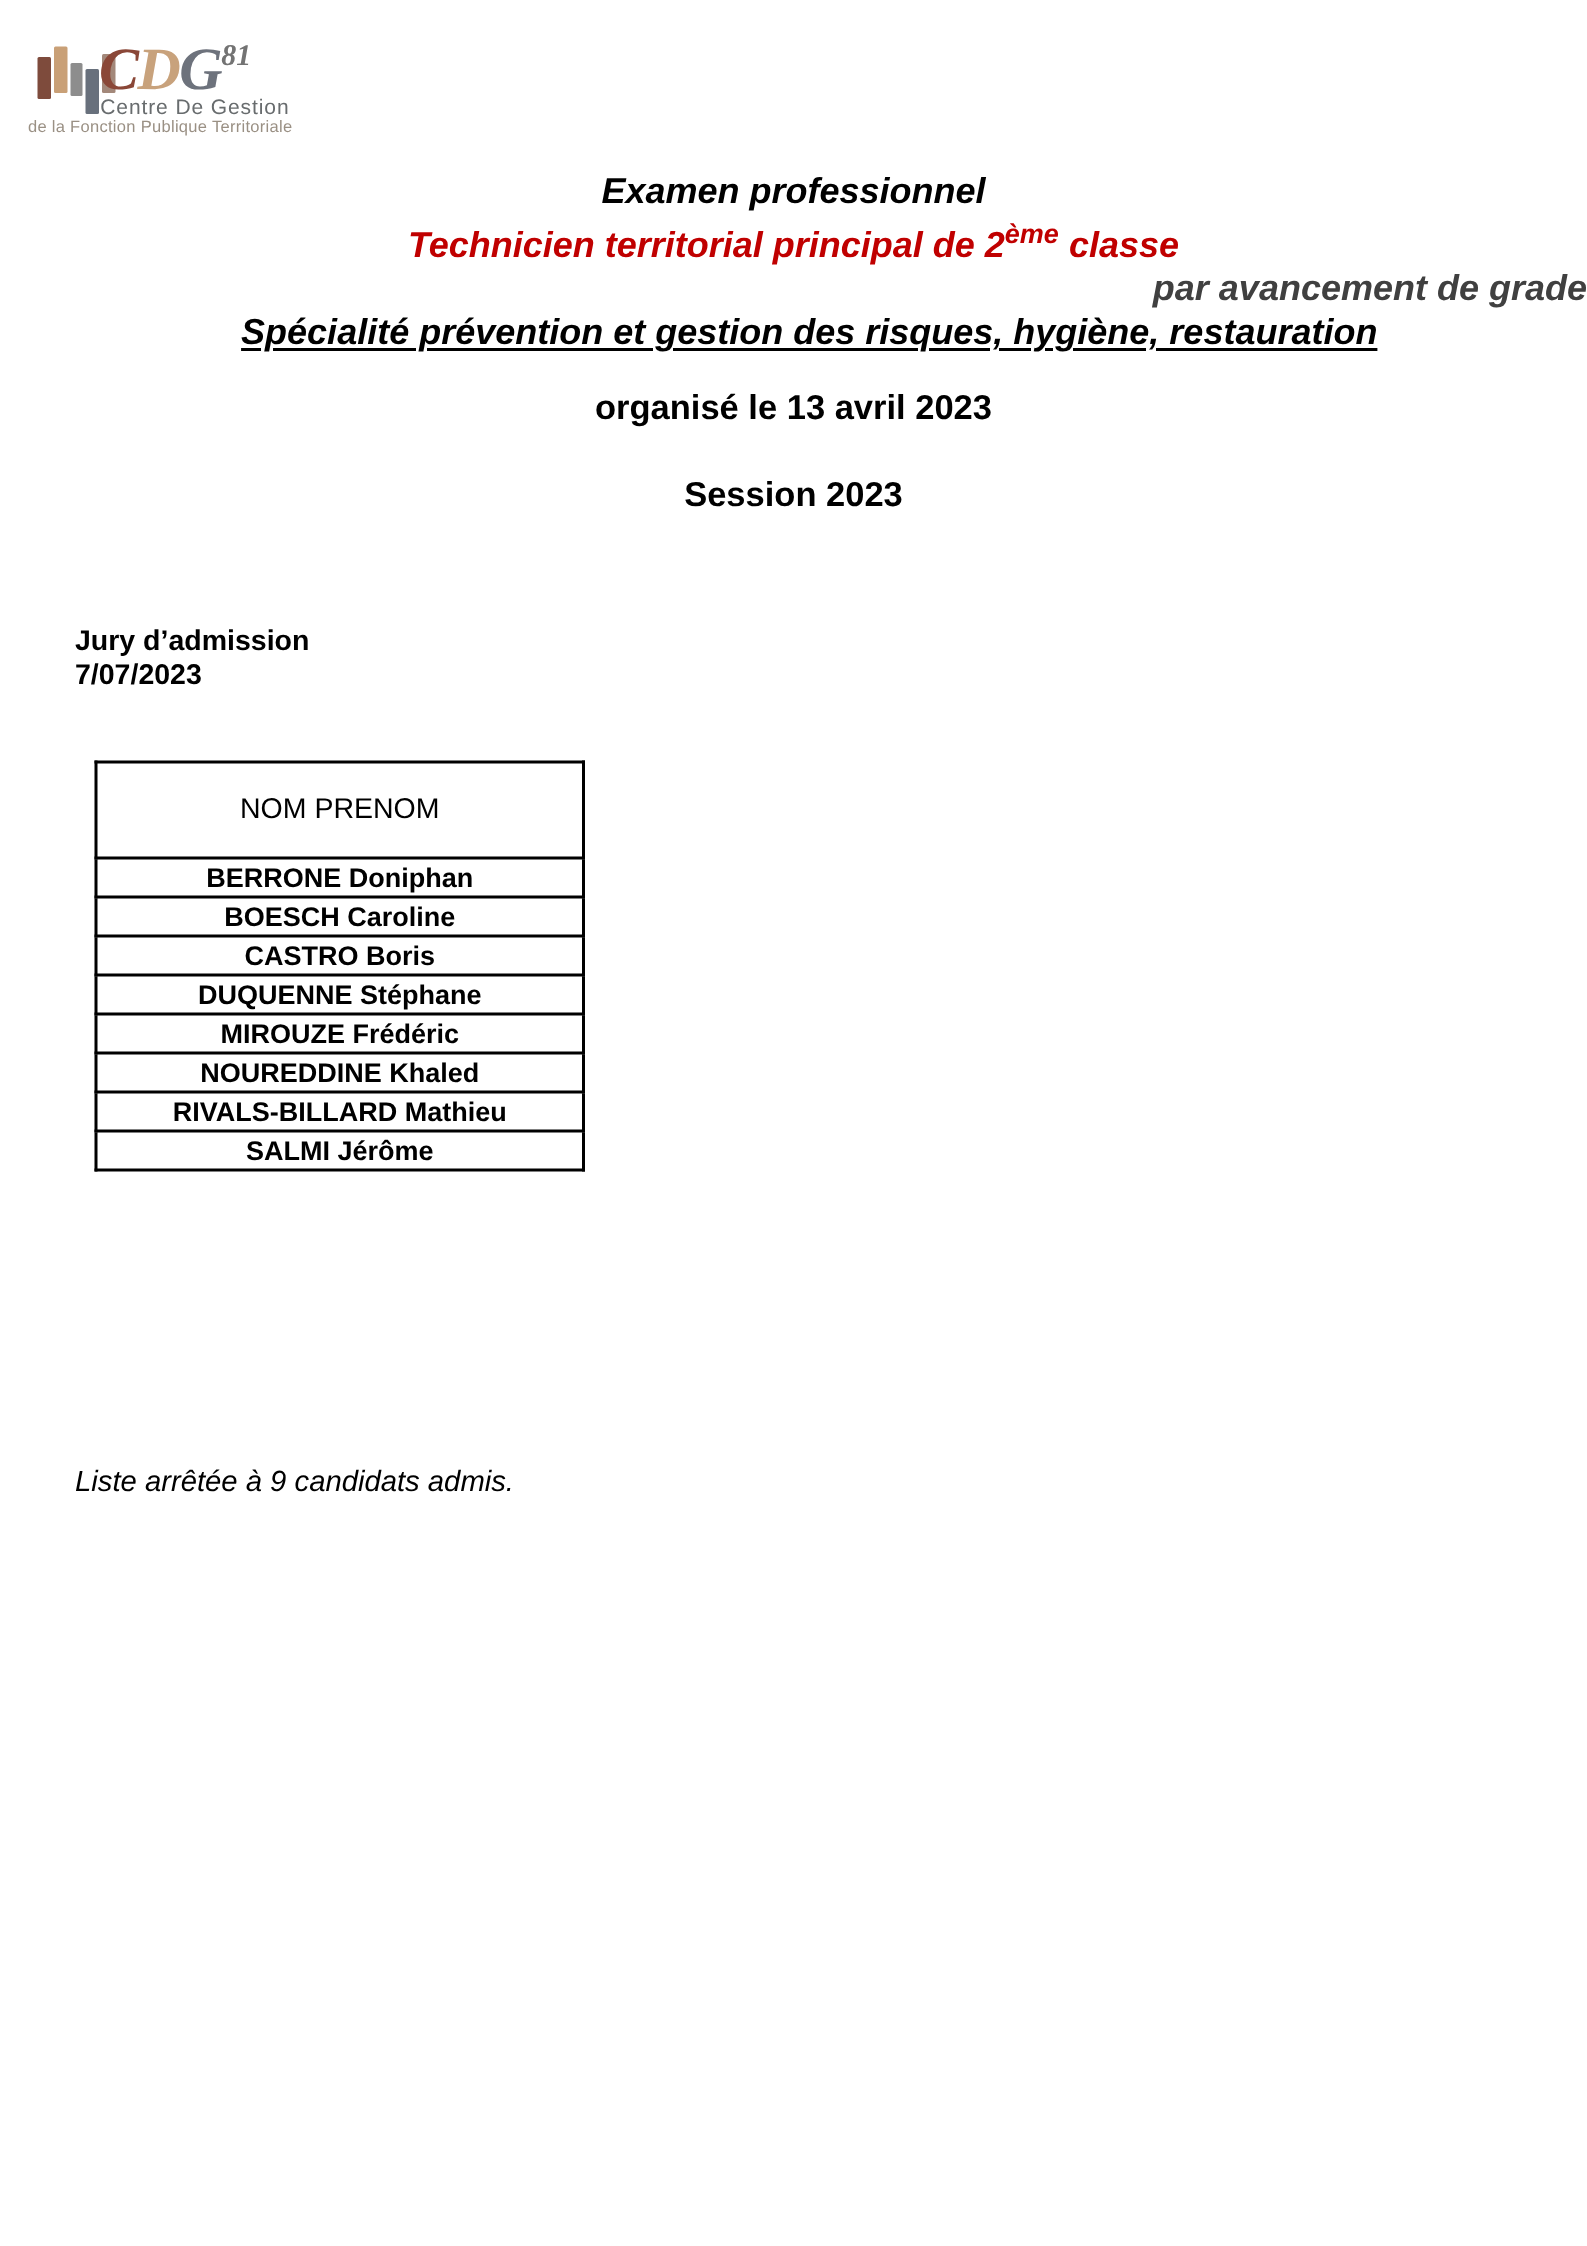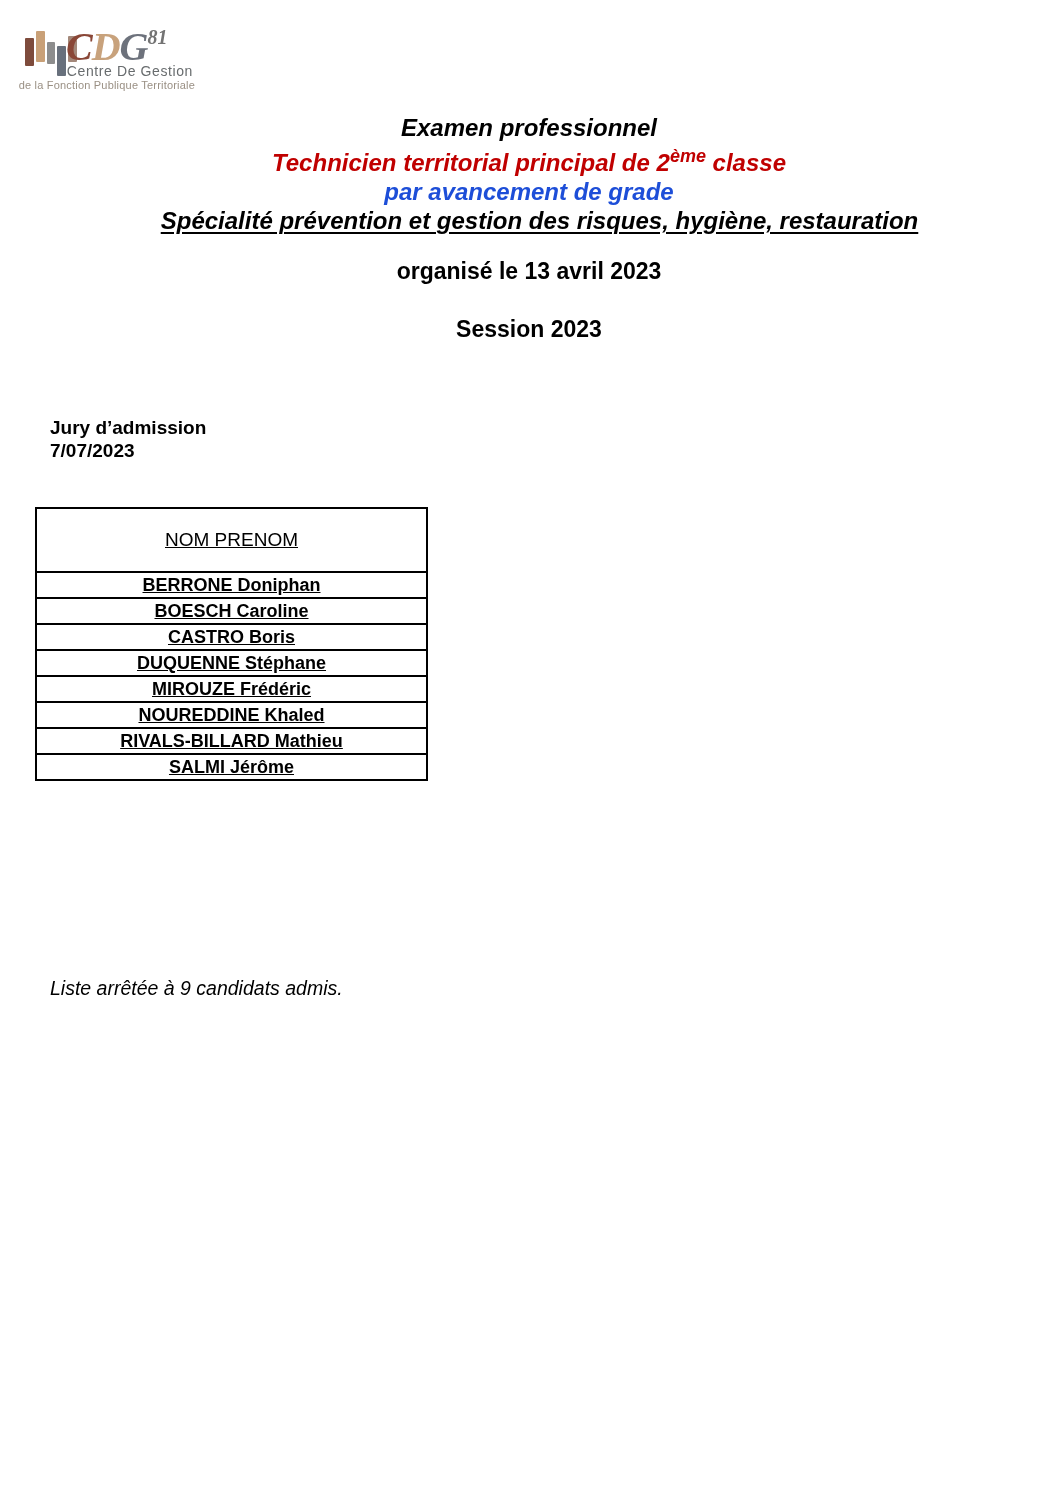--- a/index.html
+++ b/index.html
@@ -40,22 +40,22 @@
     font-weight:bold; font-size:23px;
   }
   .organized { top:258px; }
   .session   { top:316px; }
 
   
   .jury { position:absolute; left:50px; top:416px; font-weight:bold; font-size:19px; line-height:23px; }
 
   
   .results {
-    position:absolute; left:35px; top:507px; width:393px;
-    border-collapse:collapse; table-layout:fixed;text-decoration:underline;
+    position:absolute; left:63px; top:507px; width:327px;
+    border-collapse:collapse; table-layout:fixed;
   }
   .results th, .results td {
     border:2px solid #000; text-align:center; vertical-align:middle; padding:0;
   }
   .results th { height:62px; font-weight:normal; font-size:19px; }
   .results td { height:24px; font-weight:bold; font-size:18px; }
 
   
   .note { position:absolute; left:50px; margin:0; font-style:italic; font-size:19.5px; white-space:nowrap;text-align:center; }
   .n1 { top:977px; }
@@ -77,21 +77,21 @@
     <div class="cdg">
       <span style="color: rgb(138, 71, 55);">C</span><span style="color: rgb(200, 162, 124);">D</span><span style="color: rgb(109, 114, 124);">G</span><span class="lsup" style="color: #737373;">81</span>
     </div>
     <div class="logo-line1" style="color: rgb(104, 108, 110);">Centre De Gestion</div>
     <div class="logo-line2" style="color: rgb(154, 144, 132);">de la Fonction Publique Territoriale</div>
   </div>
 
   <div class="title-block">
     <div class="t1">Examen professionnel</div>
     <div class="t2" style="color: rgb(192, 0, 0);"><span>Technicien territorial principal de 2</span><sup>ème</sup><span> classe</span></div>
-    <div class="t3" style="color: #1d4ed8;">par avancement de grade</div>
+    <div class="t3" style="color: #404040; text-align: right;">par avancement de grade</div>
     <div class="t4">Spécialité prévention et gestion des risques, hygiène, restauration</div>
   </div>
 
   <div class="organized">organisé le 13 avril 2023</div>
   <div class="session">Session 2023</div>
 
   <div class="jury">
     <div>Jury d’admission</div>
     <div>7/07/2023</div>
   </div>

